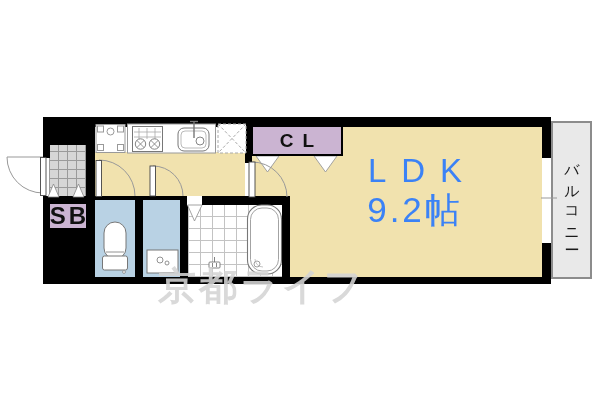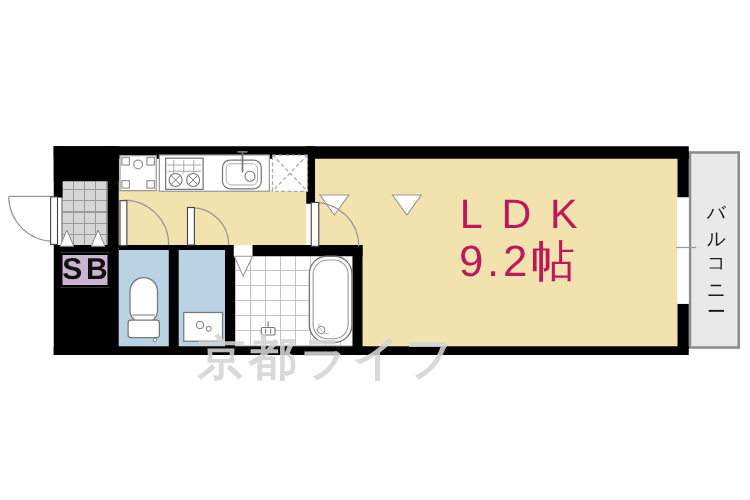--- a/index.html
+++ b/index.html
@@ -44,21 +44,21 @@
     position:absolute;left:551px;top:121px;width:41px;height:158px;
     background:var(--balcony-gray);border:2px solid #8c8c8c;box-sizing:border-box;
     display:flex;align-items:center;justify-content:center;z-index:2;
   }
   .balcony-label{
     writing-mode:vertical-rl;
     font-size:15px;letter-spacing:5px;color:#1a1a1a;
   }
   .ldk-label{
     position:absolute;left:300px;top:152px;width:230px;z-index:4;
-    text-align:center;color:#be185d;line-height:1.15;
+    text-align:center;color:#3b82f6;line-height:1.15;
   }
   .ldk-line1{font-size:33px;letter-spacing:15px;padding-left:15px;}
   .ldk-line2{font-size:35px;letter-spacing:3px;}
   .fixtures{position:absolute;left:0;top:0;width:600px;height:400px;z-index:3;pointer-events:none;}
   .watermark{
     position:absolute;left:158px;top:261px;z-index:6;
     font-size:38px;font-weight:bold;letter-spacing:3px;
     color:var(--watermark-gray);opacity:0.88;white-space:nowrap;
   }
 </style>
@@ -89,20 +89,23 @@
   <div class="wall" style="left:180px;top:196px;width:8px;height:88px;"></div>
   <div class="wall" style="left:180px;top:196px;width:110px;height:9px;"></div>
   <div class="wall" style="left:282px;top:196px;width:8px;height:88px;"></div>
   <div class="wall" style="left:245px;top:117px;width:7px;height:46px;"></div>
   <div class="wall" style="left:542px;top:121px;width:9px;height:37px;"></div>
   <div class="wall" style="left:542px;top:243px;width:9px;height:36px;"></div>
 
   <div class="whitepatch" style="left:542px;top:158px;width:9px;height:85px;"></div>
   <div class="whitepatch" style="left:187px;top:196px;width:15px;height:9px;"></div>
 
+  <div class="purple-box cl-box">
+    <span>CL</span>
+  </div>
   <div class="purple-box sb-box">
     <span>SB</span>
   </div>
 
   <div class="ldk-label">
     <div class="ldk-line1">LDK</div>
     <div class="ldk-line2">9.2帖</div>
   </div>
 
   <svg class="fixtures" viewBox="0 0 600 400">

